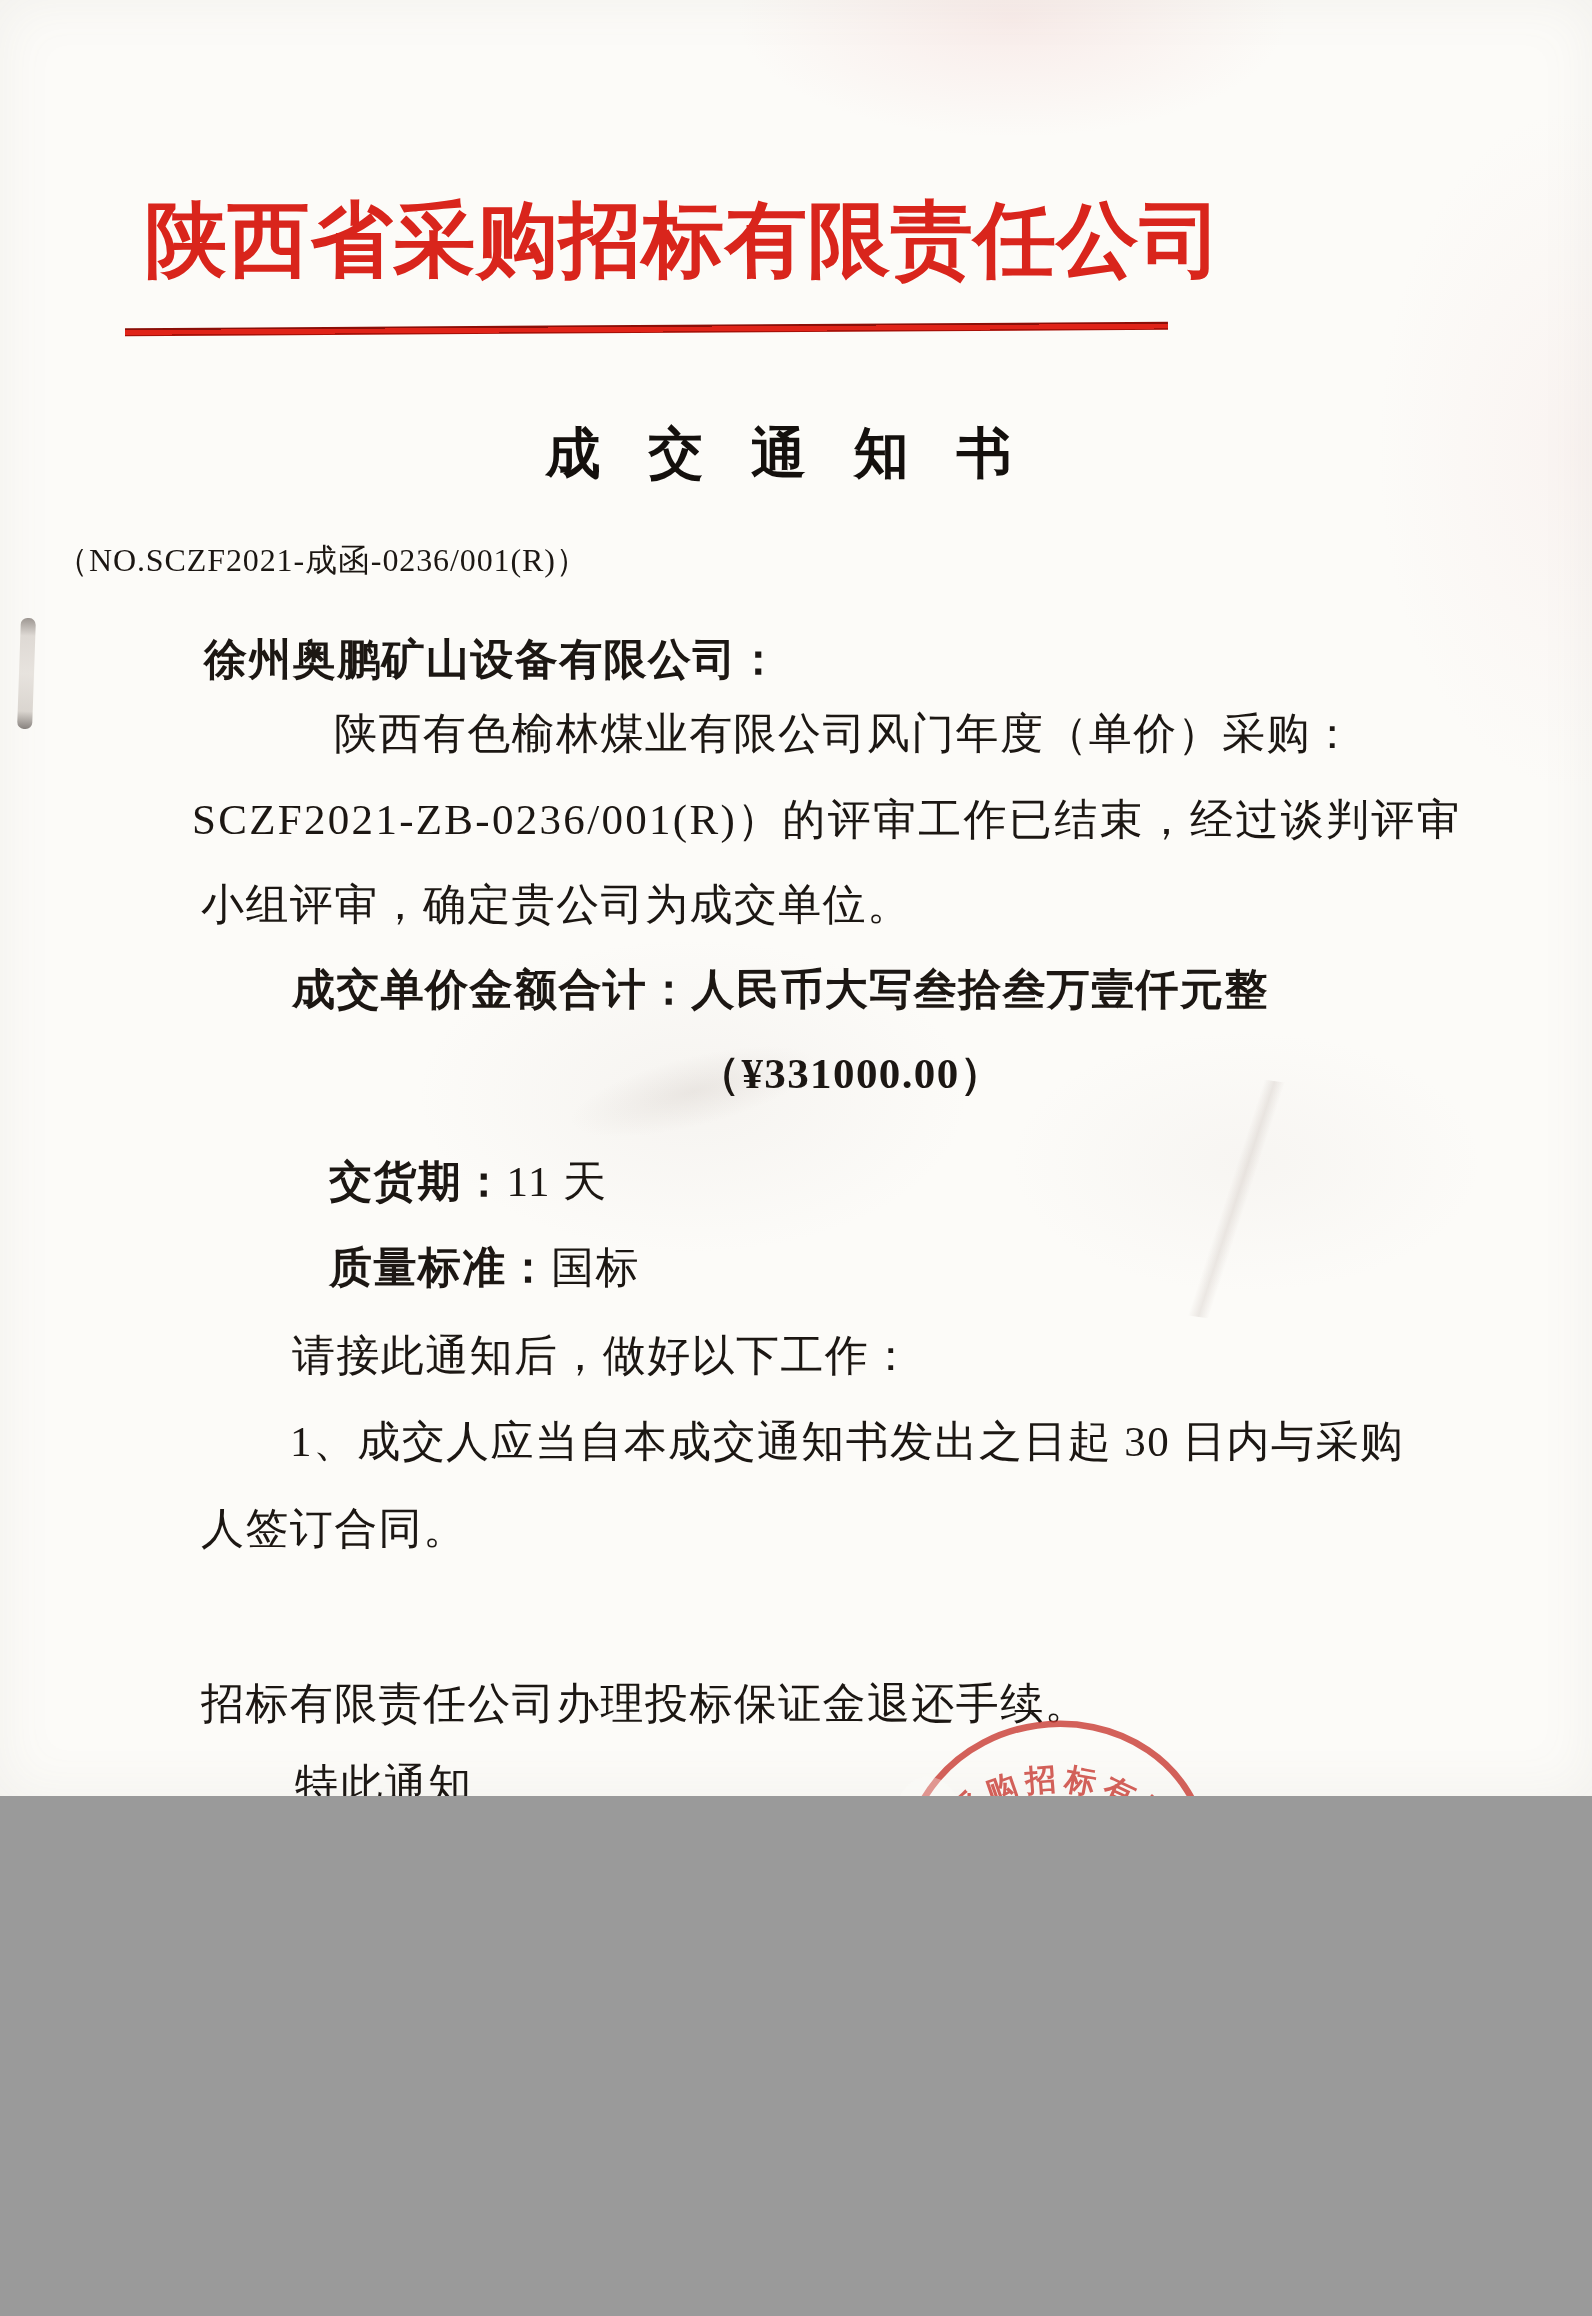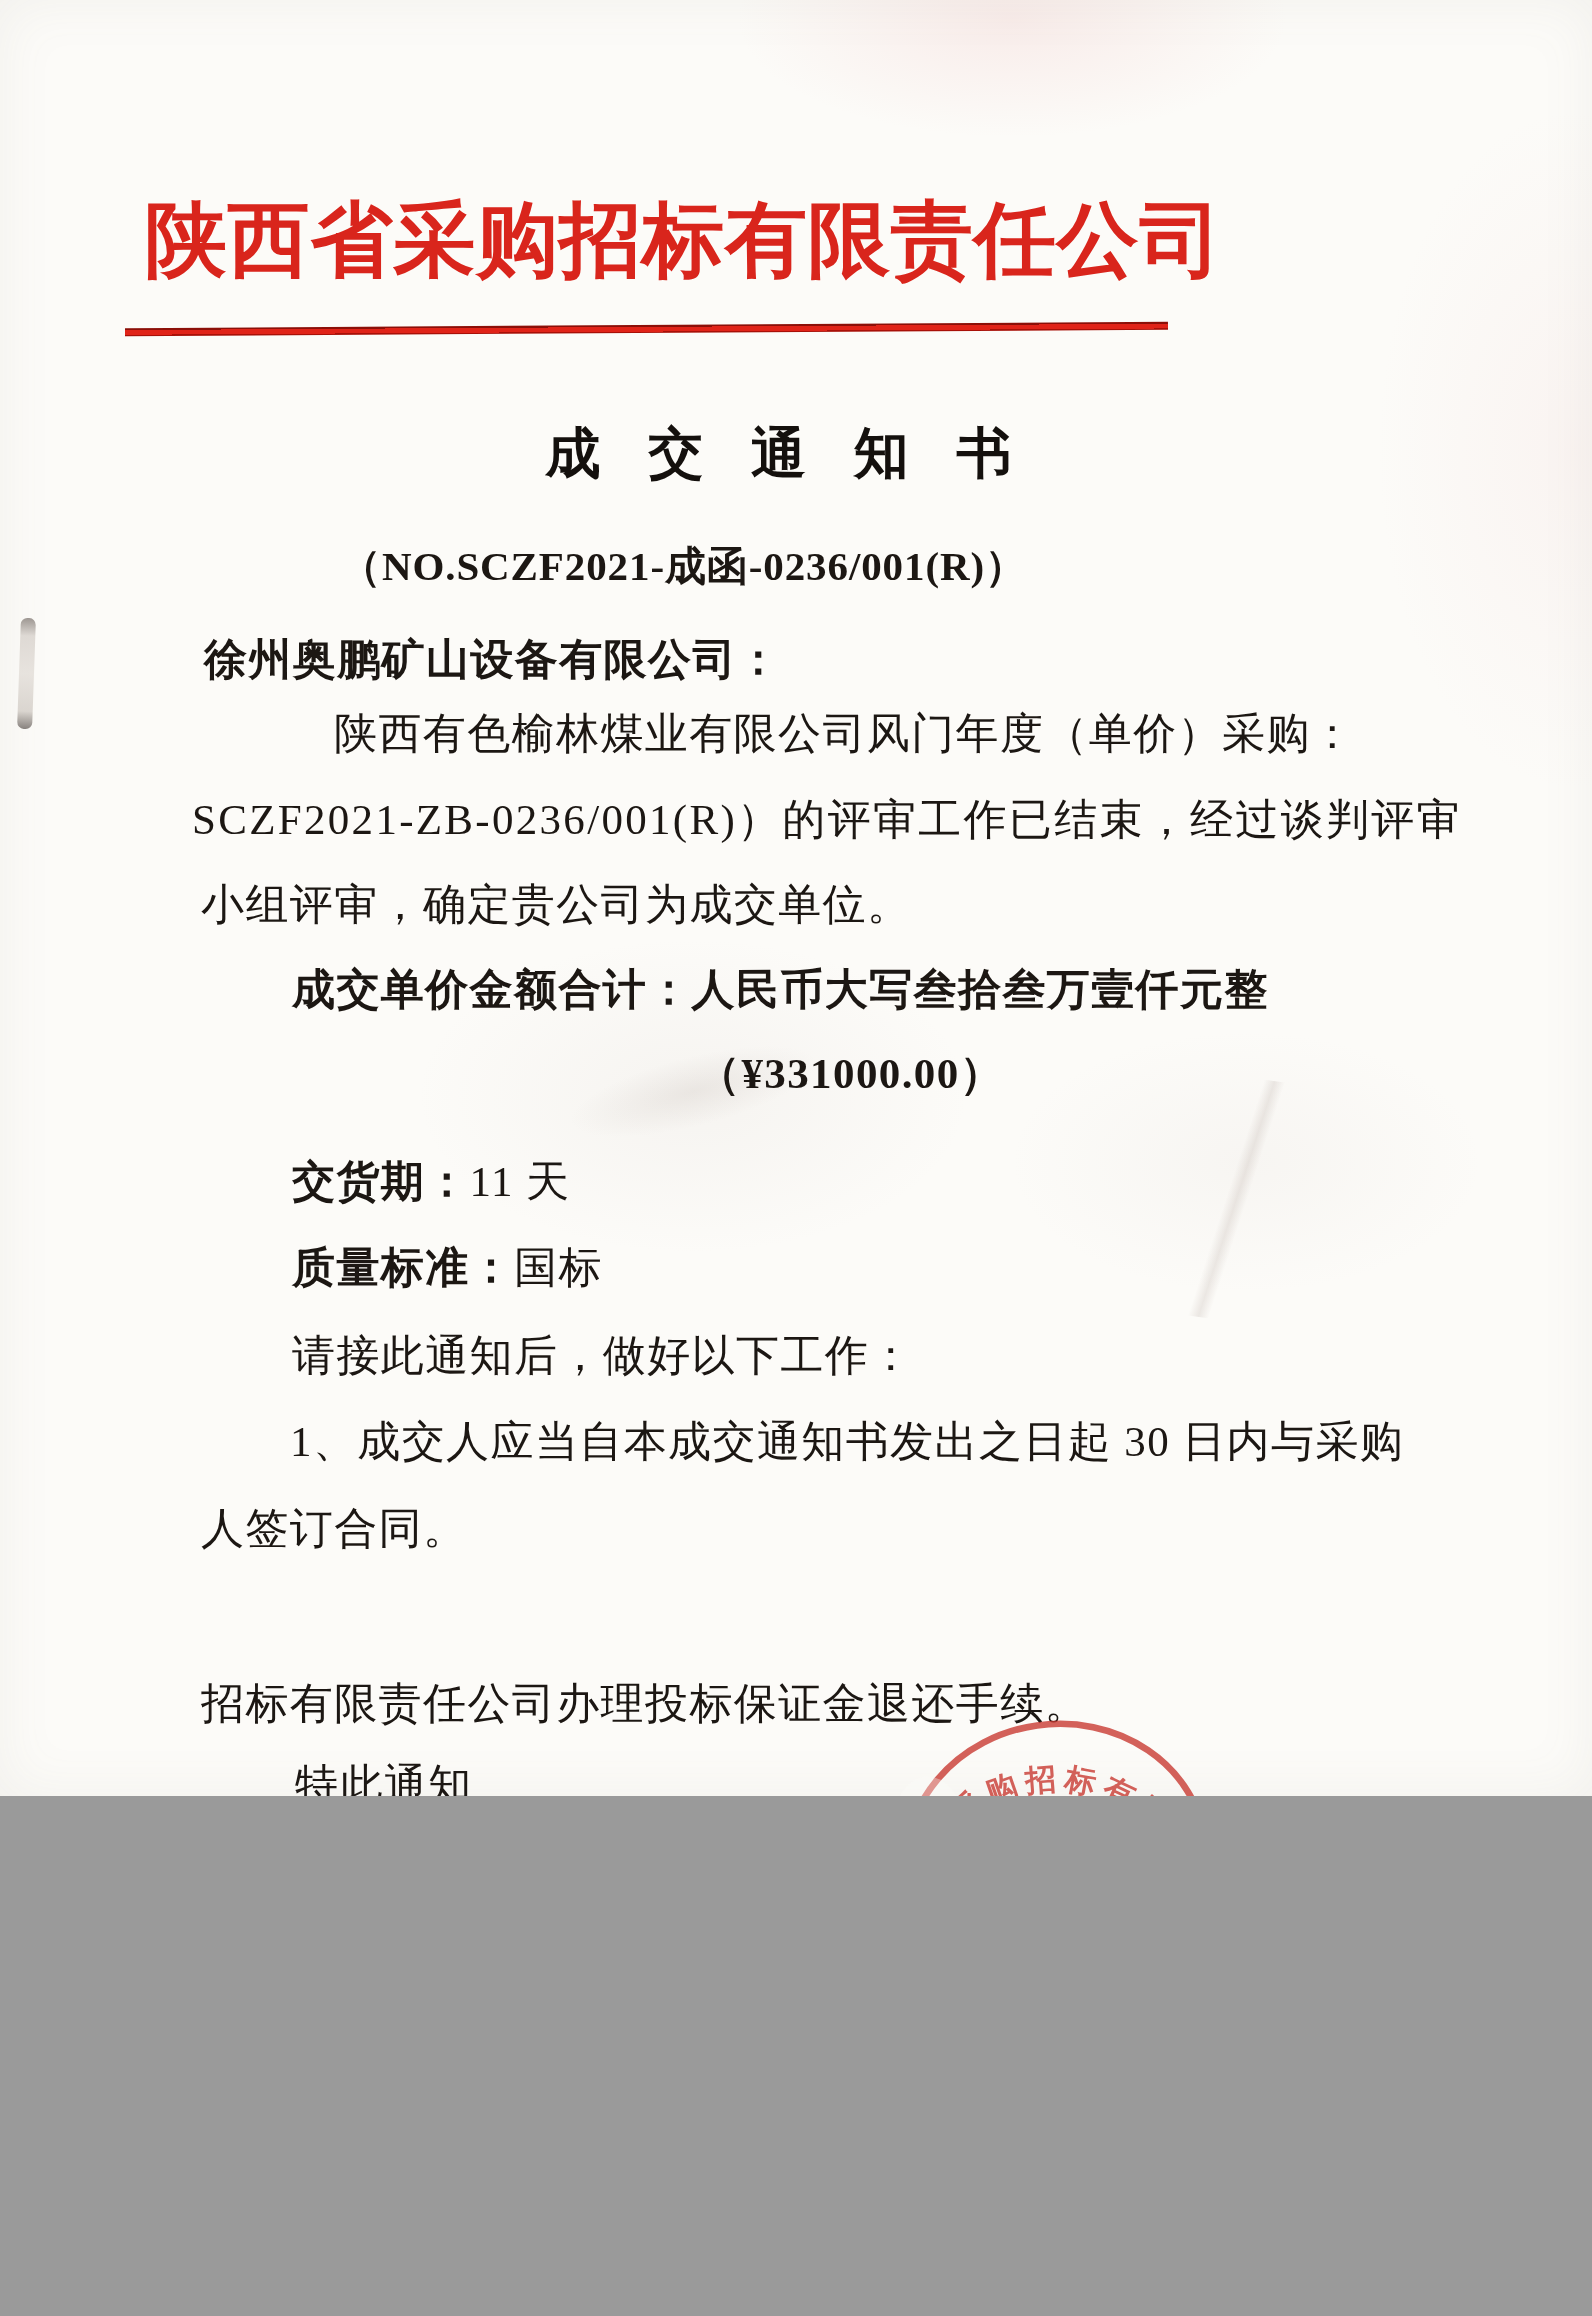--- a/index.html
+++ b/index.html
@@ -14,40 +14,40 @@
       radial-gradient(394px 169px at 1012px 19px, rgba(233,175,175,.20), transparent 70%),
       radial-gradient(281px 487px at 1574px 450px, rgba(236,200,200,.14), transparent 70%),
       radial-gradient(394px 225px at 693px 1096px, rgba(200,190,185,.12), transparent 70%),
       radial-gradient(337px 187px at 1246px 1162px, rgba(205,195,190,.10), transparent 70%),
       radial-gradient(487px 300px at 768px 2277px, rgba(230,190,185,.16), transparent 70%),
       radial-gradient(281px 187px at 56px 2155px, rgba(210,200,195,.12), transparent 70%),
       #fcfbf8;
     box-shadow:inset 0 0 56px rgba(120,110,100,.08);
   }
   .line{position:absolute;font-size:43px;line-height:1.25;letter-spacing:1.4px;white-space:pre;}
-  .bold{font-weight:700;}
+  .bold{font-weight:700;margin-left:37px;}
 
   .letterhead{
     position:absolute;top:186px;left:126px;width:1115px;
     text-align:center;font-size:82px;font-weight:700;
     color:#d9251c;letter-spacing:0.9px;white-space:pre;
   }
   .rule-top{
     position:absolute;left:125px;top:325px;width:1043px;height:8.4px;
     transform:rotate(-0.35deg);
     background:linear-gradient(180deg,#8c0f08 0 1.9px,#e02318 1.9px 6.6px,#a81008 6.6px 8.4px);
   }
   .doc-title{
     position:absolute;top:417px;left:56px;width:1462px;
     text-align:center;font-size:55px;font-weight:700;
     letter-spacing:17px;color:#14100d;white-space:pre;
   }
   .doc-no{
     position:absolute;top:539px;left:56px;width:1255px;
-    text-align:center;font-size:41px;font-weight:700;letter-spacing:0.9px;white-space:pre;
+    font-size:32px;font-weight:400;letter-spacing:0.9px;white-space:pre;
   }
 
   .l-recipient{top:633px;left:204px;font-weight:700;}
   .l-p1a{top:707px;left:334px;}
   .l-p1b{top:793px;left:192px;letter-spacing:2.3px;}
   .l-p1c{top:878px;left:201px;}
   .l-amount{top:963px;left:292px;font-weight:700;}
   .l-amountnum{top:1047px;left:697px;font-weight:700;}
   .l-delivery{top:1155px;left:292px;}
   .l-quality{top:1241px;left:292px;}

